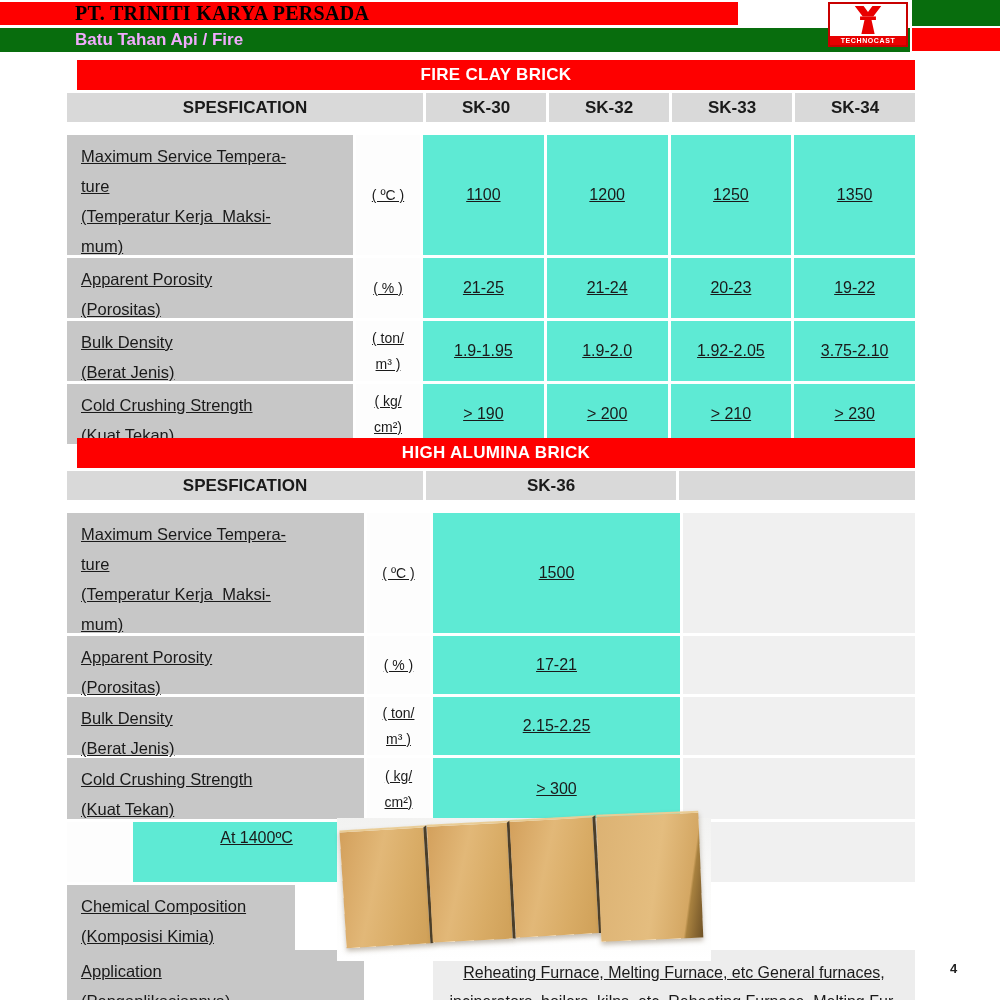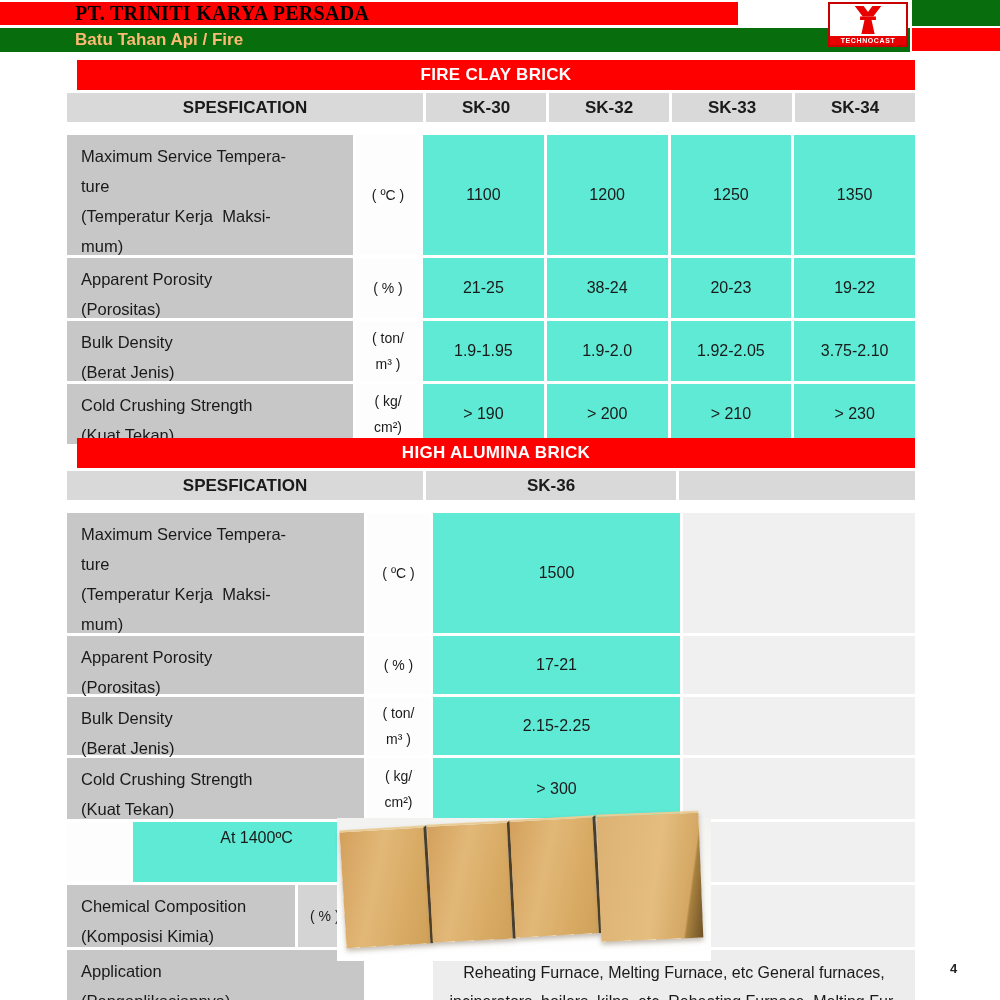--- a/index.html
+++ b/index.html
@@ -14,21 +14,21 @@
     background:#FE0000; display:flex; align-items:center; padding-left:75px;
   }
   .company-name {
     font-family:"Liberation Serif", serif; font-weight:bold; font-size:20px;
     color:#000; letter-spacing:.3px; white-space:nowrap;
   }
   .bar-green {
     position:absolute; left:0; top:28px; width:910px; height:24px;
     background:#086D0D; display:flex; align-items:center; padding-left:75px;
   }
-  .section-title { color:#fdba74; font-weight:bold; font-size:17px; white-space:nowrap; }
+  .section-title { color:#f0abfc; font-weight:bold; font-size:17px; white-space:nowrap; }
   .corner-green { position:absolute; left:912px; top:0; width:88px; height:26px; background:#086D0D; }
   .corner-red   { position:absolute; left:912px; top:28px; width:88px; height:23px; background:#FE0000; }
   .logo-box {
     position:absolute; left:828px; top:2px; width:80px; height:45px;
     background:#fff; border:2px solid #C80000; z-index:3;
     display:flex; flex-direction:column; align-items:center;
   }
   .logo-glyph { margin-top:1px; }
   .logo-label {
     margin-top:auto; width:100%; background:#E80000; color:#fff;
@@ -44,21 +44,21 @@
   }
   .hrow { display:flex; gap:3px; height:29px; margin-bottom:13px; }
   .hcell {
     background:#D9D9D9; font-weight:bold; font-size:17px;
     display:flex; align-items:center; justify-content:center;
   }
   .hspec { width:356px; }
   .hcol  { flex:1; }
   .hcol-sk36 { width:250px; flex:none; }
   .hblank { flex:1; }
-  .row { display:flex; gap:3px; margin-bottom:3px; }
+  .row { display:flex; gap:3px; margin-bottom:3px;text-decoration:underline; }
   .name {
     width:286px; background:#C7C7C7; padding:6px 0 0 14px;
     font-size:16.5px; line-height:30px; white-space:pre-wrap;
   }
   .unit {
     width:64px; background:#FDFDFD; display:flex; align-items:center; justify-content:center;
     font-size:14px; line-height:26px; text-align:center; white-space:pre-wrap;
   }
   .val {
     flex:1; background:#5eead4; display:flex; align-items:center; justify-content:center;
@@ -142,21 +142,21 @@
       <div class="val">1100</div>
       <div class="val">1200</div>
       <div class="val">1250</div>
       <div class="val">1350</div>
     </div>
     <div class="row" style="height:60px;">
       <div class="name">Apparent Porosity
 (Porositas)</div>
       <div class="unit">( % )</div>
       <div class="val">21-25</div>
-      <div class="val">38-24</div>
+      <div class="val">21-24</div>
       <div class="val">20-23</div>
       <div class="val">19-22</div>
     </div>
     <div class="row" style="height:60px;">
       <div class="name">Bulk Density
 (Berat Jenis)</div>
       <div class="unit">( ton/
 m³ )</div>
       <div class="val">1.9-1.95</div>
       <div class="val">1.9-2.0</div>
@@ -212,21 +212,21 @@
       <div class="unit unit2">( kg/
 cm²)</div>
       <div class="val val2">&gt; 300</div>
       <div class="emptycell"></div>
     </div>
     <div class="row" style="height:60px;">
       <div class="unit unit2"></div>
       <div class="val val2 val-top">At 1400ºC</div>
       <div class="emptycell"></div>
     </div>
-    <div class="row" style="height:62px;">
+    <div class="row" style="height:62px;flex-direction:column;">
       <div class="name name-narrow">Chemical Composition
 (Komposisi Kimia)</div>
       <div class="unit unit-wide">( % )</div>
       <div class="val val2"></div>
       <div class="emptycell"></div>
     </div>
     <div class="row" style="height:64px;">
       <div class="name name2">Application
 (Pengaplikasiannya)</div>
       <div class="unit unit2 unit-blank"></div>

